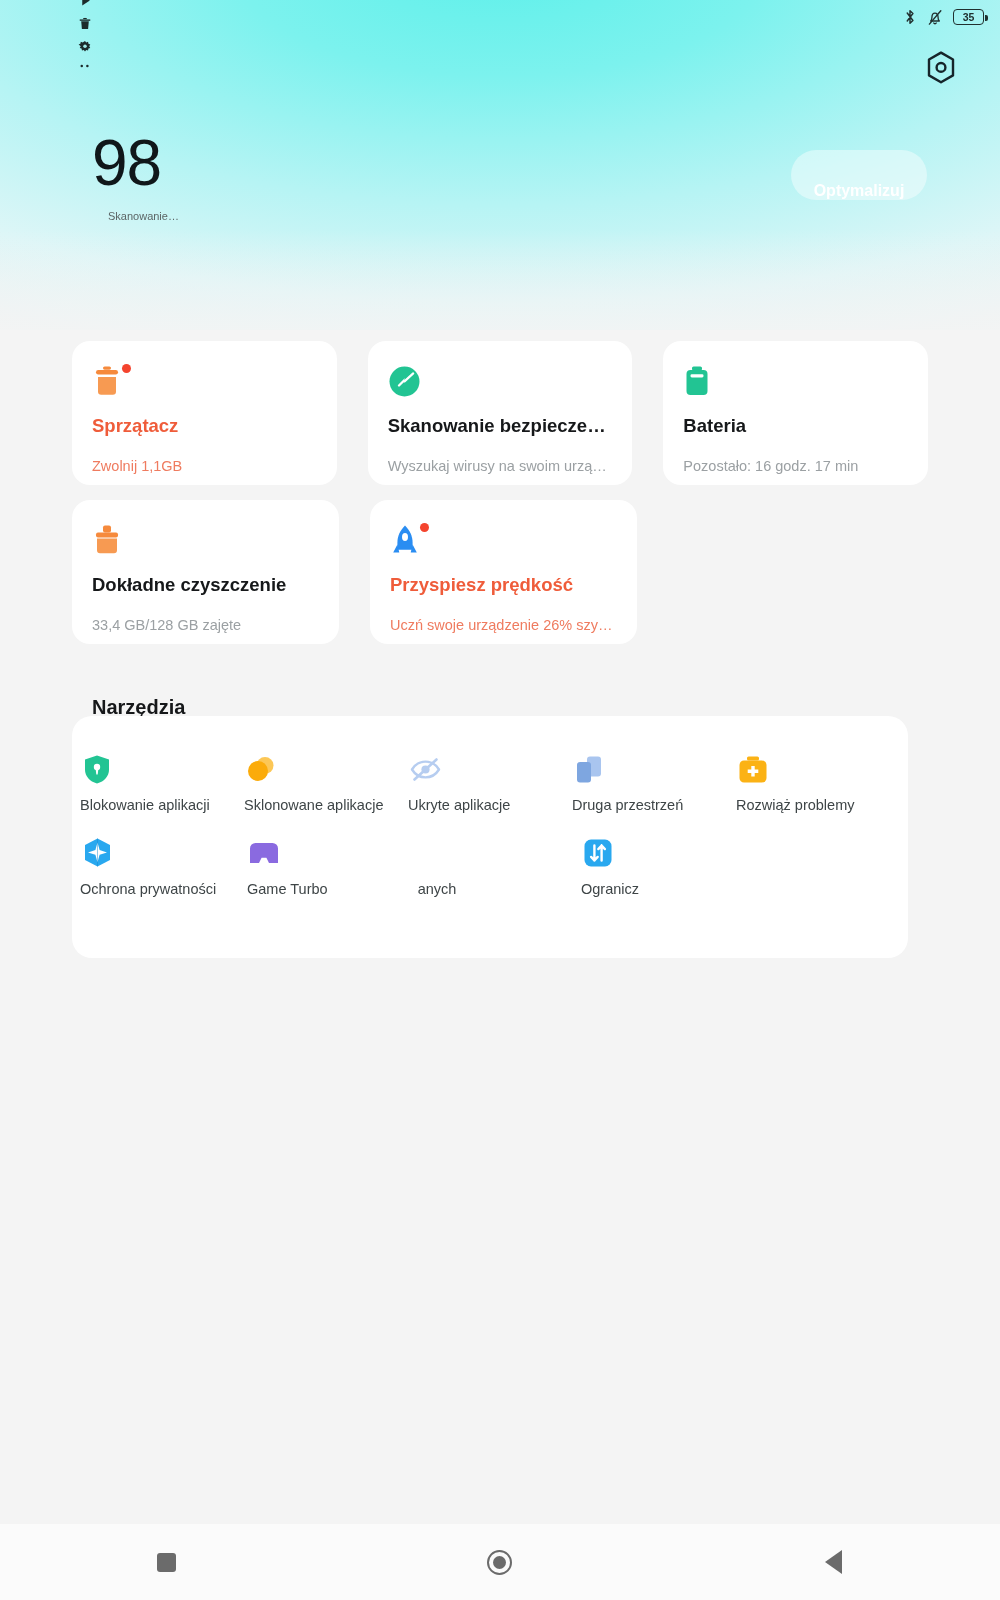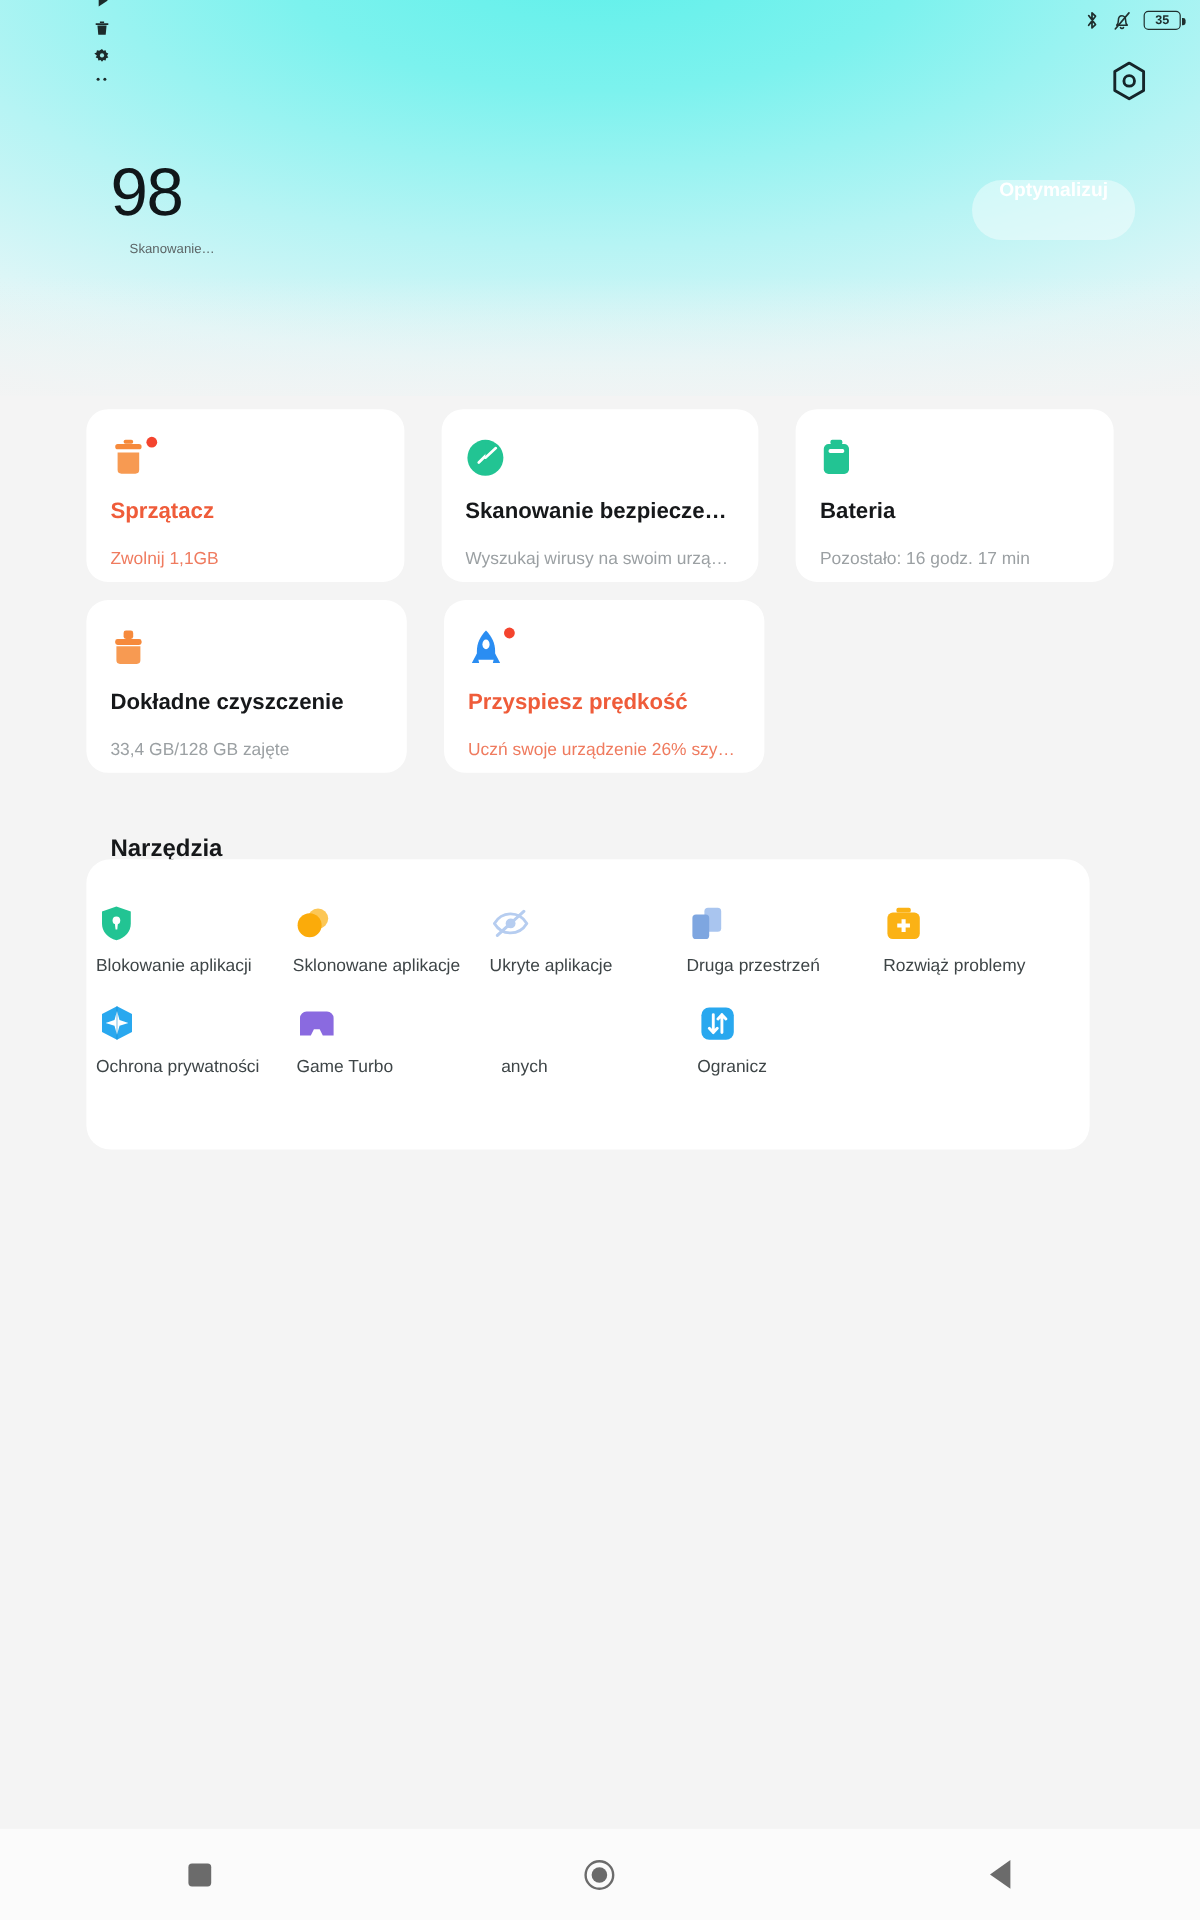--- a/index.html
+++ b/index.html
@@ -43,30 +43,30 @@
 
   
   #settings-btn {
     position:absolute; right:40px; top:48px; width:38px; height:38px;
     display:flex; align-items:center; justify-content:center; cursor:pointer;
   }
 
   
   #score-block { position:absolute; left:92px; top:133px; }
   #score-value {
-    font-size:56px; font-weight:300; color:#10171a; line-height:0.95;
+    font-size:64px; font-weight:300; color:#10171a; line-height:0.95;
     letter-spacing:-1px;
   }
   #score-caption { margin-top:16px; font-size:11px; color:#5c6566;margin-left:16px; }
 
   #optimize-btn {
-    position:absolute; right:54px; top:150px;
+    position:absolute; right:73px; top:150px;
     width:136px; height:50px; border-radius:25px;
     background:rgba(255,255,255,0.42);
-    display:flex; align-items:flex-start; justify-content:center;
+    display:flex; align-items:flex-end; justify-content:center;
     cursor:pointer; border:none;
   }
   #optimize-label { font-size:16px; font-weight:700; color:#ffffff; }
 
   
   #cards { position:absolute; left:72px; top:341px; width:856px; }
   .card-row { display:flex; gap:31px; }
   .card-row + .card-row { margin-top:15px; }
   .card {
     width:267px; height:144px; background:#fff; border-radius:18px;

